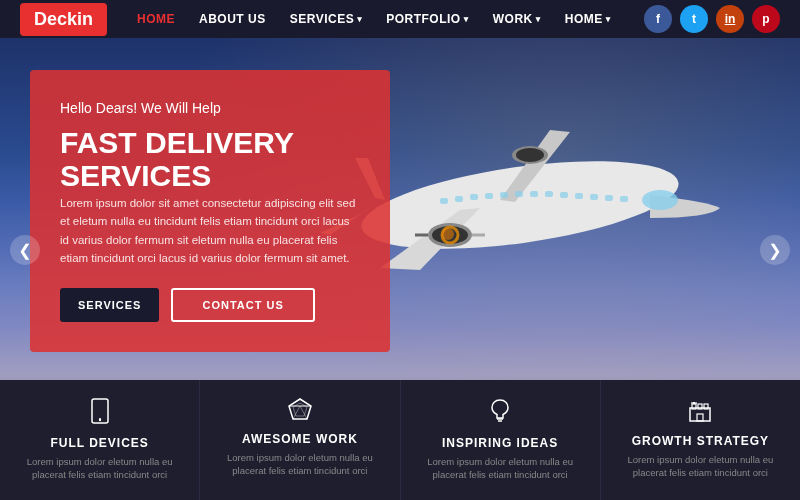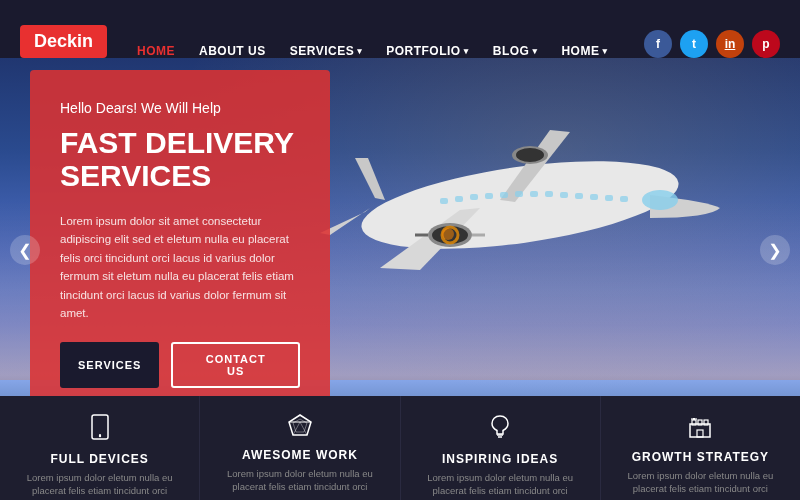--- a/index.html
+++ b/index.html
@@ -2,24 +2,24 @@
 <html><head>
   <meta charset="utf-8">
   <style>
     * { margin: 0; padding: 0; box-sizing: border-box; }
     body { width: 800px; height: 500px; overflow: hidden; font-family: Arial, sans-serif; }
 
     
     .header {
       position: absolute;
       top: 0; left: 0; right: 0;
-      height: 58px;
+      height: 38px;
       background: #1a1a2e;
       display: flex;
-      align-items: flex-end;
+      align-items: center;
       padding: 0 20px;
       z-index: 10;
     }
     .logo {
       background: #e83030;
       color: #fff;
       font-size: 18px;
       font-weight: bold;
       padding: 6px 14px;
       border-radius: 4px;
@@ -81,38 +81,38 @@
       top: 50px;
       width: 420px;
       height: 350px;
     }
 
     
     .hero-card {
       position: absolute;
       top: 70px;
       left: 30px;
-      width: 300px;
+      width: 360px;
       background: rgba(220, 50, 50, 0.88);
       padding: 30px 30px 30px 30px;
       border-radius: 4px;
       z-index: 5;
     }
     .hero-subtitle {
       color: #fff;
       font-size: 14px;
       margin-bottom: 10px;
     }
     .hero-title {
       color: #fff;
       font-size: 30px;
       font-weight: 900;
       line-height: 1.1;
       text-transform: uppercase;
-      margin-bottom: 20px;
+      margin-bottom: 2px;
     }
     .hero-desc {
       color: rgba(255,255,255,0.85);
       font-size: 11.5px;
       line-height: 1.6;
       margin-bottom: 20px;
     }
     .hero-buttons {
       display: flex;
       gap: 12px;
@@ -159,21 +159,21 @@
       cursor: pointer;
       z-index: 6;
     }
     .nav-arrow-left { left: 10px; }
     .nav-arrow-right { right: 10px; }
 
     
     .features {
       position: absolute;
       bottom: 0; left: 0; right: 0;
-      height: 104px;
+      height: 120px;
       display: flex;
       z-index: 10;
     }
     .feature-item {
       flex: 1;
       background: #1e1e2f;
       border-right: 1px solid #2a2a40;
       padding: 18px 20px;
       display: flex;
       flex-direction: column;
@@ -264,21 +264,21 @@
       <rect x="305" y="145" width="8" height="6" rx="2" fill="#87ceeb" opacity="0.7"></rect>
       <rect x="320" y="146" width="8" height="6" rx="2" fill="#87ceeb" opacity="0.7"></rect>
 
       <circle cx="148" cy="184" r="6" fill="#ff8800" opacity="0.5"></circle>
     </svg>
   </div>
 
   <div class="hero-card">
     <div class="hero-subtitle">Hello Dears! We Will Help</div>
     <div class="hero-title">FAST DELIVERY<br>SERVICES</div>
-    <div class="hero-desc">Lorem ipsum dolor sit amet consectetur adipiscing elit sed et eletum nulla eu placerat felis orci tincidunt orci lacus id varius dolor fermum sit eletum nulla eu placerat felis etiam tincidunt orci lacus id varius dolor fermum sit amet.</div>
+    <div class="hero-desc">Lorem ipsum dolor sit amet consectetur adipiscing elit sed et eletum nulla eu tincidunt felis etiam tincidunt orci lacus id varius dolor fermum sit eletum nulla eu placerat felis etiam tincidunt orci lacus id varius dolor fermum sit amet.</div>
     <div class="hero-buttons">
       <button class="btn-services">SERVICES</button>
       <button class="btn-contact">CONTACT US</button>
     </div>
   </div>
 
   <div class="nav-arrow nav-arrow-left">❮</div>
   <div class="nav-arrow nav-arrow-right">❯</div>
 </div>
 
@@ -293,21 +293,21 @@
     </div>
     <div class="nav-item">
       <span>SERVICES</span>
       <span class="arrow">▾</span>
     </div>
     <div class="nav-item">
       <span>PORTFOLIO</span>
       <span class="arrow">▾</span>
     </div>
     <div class="nav-item">
-      <span>BLOG</span>
+      <span>WORK</span>
       <span class="arrow">▾</span>
     </div>
     <div class="nav-item">
       <span>HOME</span>
       <span class="arrow">▾</span>
     </div>
   </div>
   <div class="social-icons">
     <div class="social-icon social-fb">f</div>
     <div class="social-icon social-tw">t</div>

